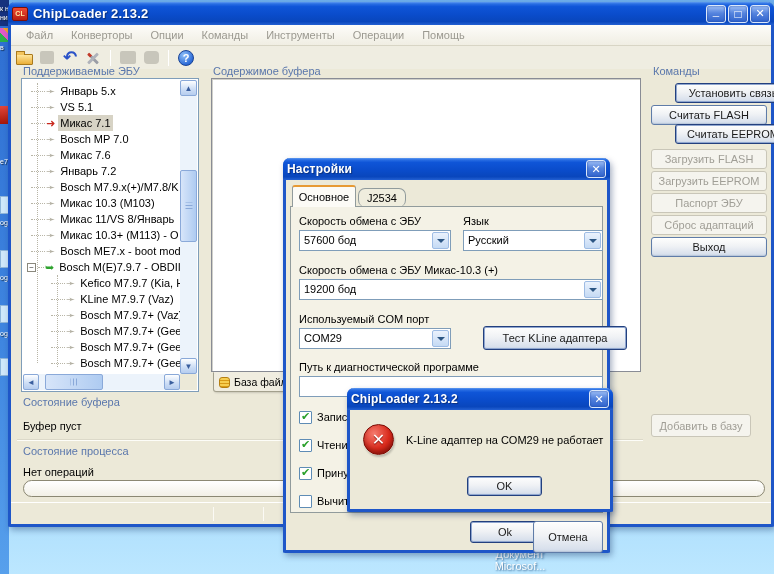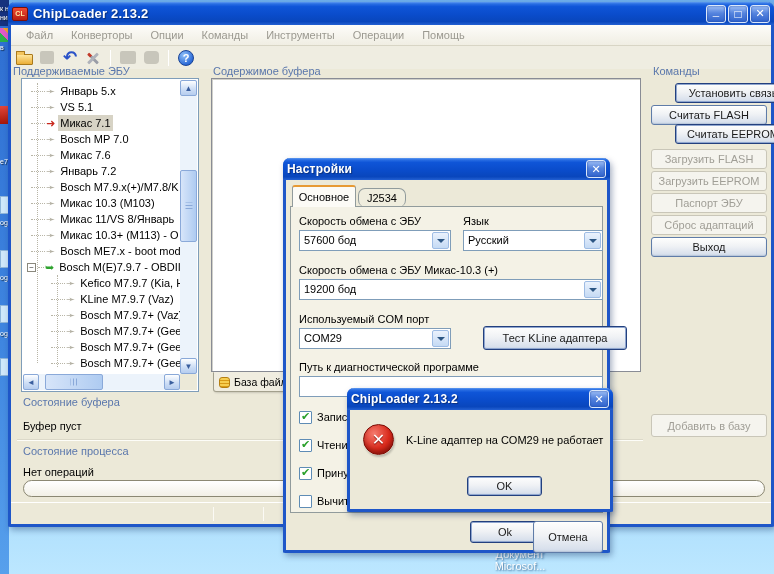--- a/index.html
+++ b/index.html
@@ -227,21 +227,21 @@
         </span>
       <span class="ico">
           <span class="ico-gray" style="width:15px;border-radius:4px"></span>
         </span>
       <span class="tsep"></span>
       <span class="ico">
           <span class="ico-help">?</span>
         </span>
     </div>
 
-    <div class="group-label" style="left:2px;top:63px">Поддерживаемые ЭБУ</div>
+    <div class="group-label" style="left:12px;top:63px">Поддерживаемые ЭБУ</div>
     <div class="tree-box">
       <div class="vline" style="left:15px;top:4px;height:280px"></div>
       <div class="vline" style="left:35px;top:196px;height:92px"></div>
       <div class="tree-rows">
         <div class="tree-row root">
             <span class="conn"></span>
             <span class="tri gray">➛</span>
             <span class="lbl">Январь 5.x</span>
           </div>
         <div class="tree-row root">
@@ -357,21 +357,21 @@
 
     <div class="group-label" style="left:642px;top:63px">Команды</div>
     <button class="xp-btn default" style="left:640px;top:81px;width:116px;height:20px">Установить связь</button>
     <button class="xp-btn" style="left:640px;top:103px;width:116px;height:20px">Считать FLASH</button>
     <button class="xp-btn default" style="left:640px;top:122px;width:116px;height:20px">Считать EEPROM</button>
     <button class="xp-btn disabled" style="left:640px;top:147px;width:116px;height:20px">Загрузить FLASH</button>
     <button class="xp-btn disabled" style="left:640px;top:169px;width:116px;height:20px">Загрузить EEPROM</button>
     <button class="xp-btn disabled" style="left:640px;top:191px;width:116px;height:20px">Паспорт ЭБУ</button>
     <button class="xp-btn disabled" style="left:640px;top:213px;width:116px;height:20px">Сброс адаптаций</button>
     <button class="xp-btn" style="left:640px;top:235px;width:116px;height:20px">Выход</button>
-    <button class="xp-btn disabled" style="left:640px;top:412px;width:116px;height:23px">Добавить в базу</button>
+    <button class="xp-btn disabled" style="left:640px;top:412px;width:100px;height:23px">Добавить в базу</button>
 
     <div class="group-label" style="left:12px;top:394px">Состояние буфера</div>
     <div class="plain" style="left:12px;top:418px">Буфер пуст</div>
     <div class="divider" style="left:6px;top:437px;width:626px"></div>
     <div class="group-label" style="left:12px;top:443px">Состояние процесса</div>
     <div class="plain" style="left:12px;top:464px">Нет операций</div>
     <div class="progress"></div>
     <div class="statusbar">
       <span class="ssep" style="left:202px"></span>
       <span class="ssep" style="left:252px"></span>

